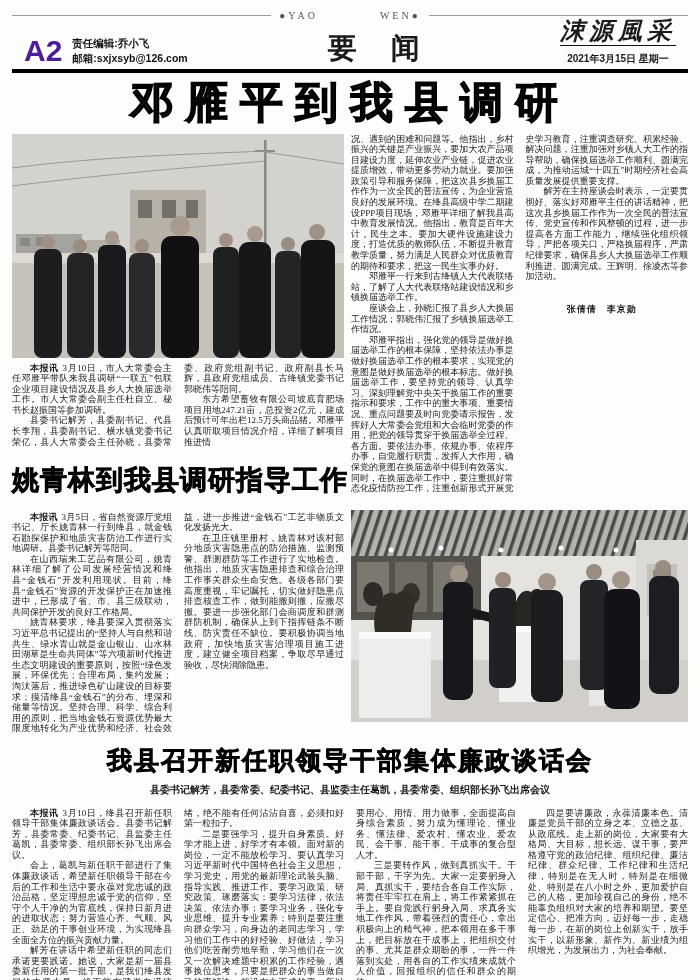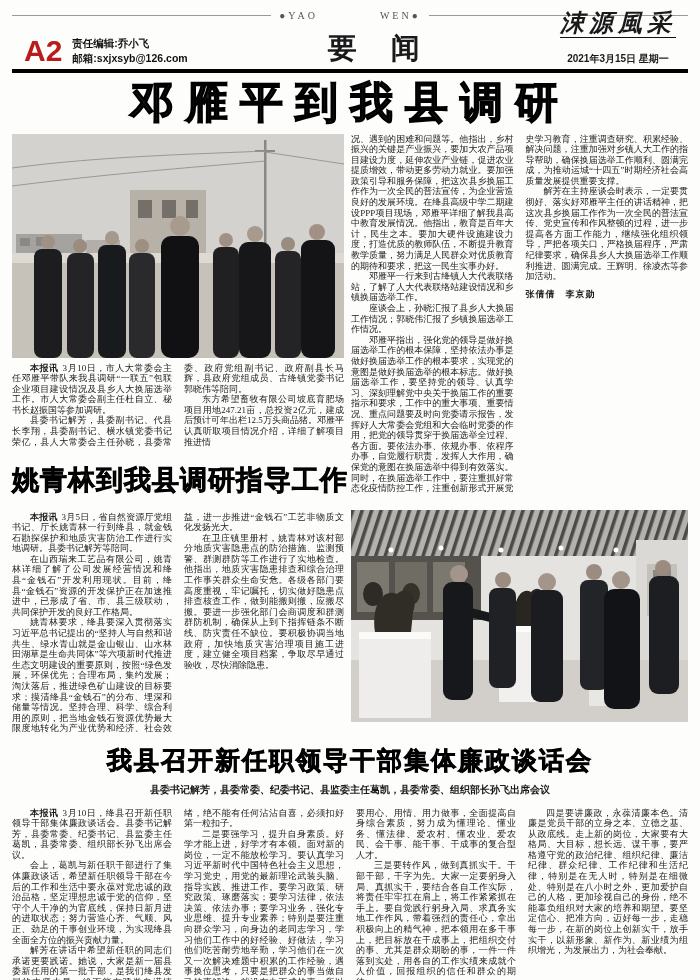--- a/index.html
+++ b/index.html
@@ -9,26 +9,26 @@
     font-family:"Liberation Serif","DejaVu Serif",serif;
     padding:8px 12px; overflow:hidden; position:relative;
   }
   
   .pinyin-rule { display:flex; align-items:center; height:14px; }
   .pinyin-rule .rule-line { flex:1; height:1px; background:#9a9a9a; }
   .pinyin { font-family:"Liberation Serif",serif; font-size:10px; color:#555; letter-spacing:3px; padding:0 8px; }
   .pinyin-gap { width:46px; }
   .header-row { display:flex; justify-content:space-between; align-items:flex-end; padding:0 12px; height:44px; }
   .hdr-left { display:flex; align-items:center; gap:10px; }
-  .page-no { font-family:"Liberation Sans","DejaVu Sans",sans-serif; font-weight:900; font-size:30px; color:#b91c1c; line-height:30px; }
+  .page-no { font-family:"Liberation Sans","DejaVu Sans",sans-serif; font-weight:900; font-size:30px; color:#4c1d95; line-height:30px; }
   .editor-lines { font-family:"Liberation Sans","DejaVu Sans",sans-serif; font-weight:bold; font-size:10.5px; line-height:15px; color:#111; }
   .section-name { display:flex; gap:34px; font-size:29px; font-weight:bold; line-height:32px; letter-spacing:0; margin-bottom:2px; }
   .hdr-right { text-align:center; }
   .masthead { font-family:"DejaVu Serif","Liberation Serif",serif; font-style:italic; font-weight:bold; font-size:24px; letter-spacing:5px; line-height:26px; white-space:nowrap; }
-  .date-line { border-top:1.5px solid #111; margin-top:1px; padding-top:14px; font-family:"Liberation Sans",sans-serif; font-weight:bold; font-size:10px; white-space:nowrap; }
+  .date-line { border-top:1.5px solid #111; margin-top:1px; padding-top:6px; font-family:"Liberation Sans",sans-serif; font-weight:bold; font-size:10px; white-space:nowrap; }
   .thick-rule { height:3.5px; background:#000; margin:3px 0 4px; }
   
   .h1 {
     font-family:"Liberation Sans","DejaVu Sans",sans-serif; font-weight:900; text-align:center;
     font-size:43px; line-height:50px; letter-spacing:12px; -webkit-text-stroke:1.2px #000; margin:2px 0 7px;
   }
   .h2 {
     font-family:"Liberation Sans","DejaVu Sans",sans-serif; font-weight:900; font-size:27px; line-height:32px;
     letter-spacing:1px; -webkit-text-stroke:0.7px #000; margin:7px 0 16px; white-space:nowrap;
   }
@@ -40,21 +40,21 @@
     font-family:"Liberation Sans","DejaVu Sans",sans-serif; font-weight:bold; text-align:center;
     font-size:10px; line-height:20px; margin:5px 0 8px;
   }
   
   .cols { column-gap:12px; column-fill:auto; text-align:justify; font-size:9px; line-height:10.6px; overflow:hidden; }
   .cols2 { column-count:2; }
   .cols4 { column-count:4; }
   p.para { text-indent:2em; }
   p.cont { text-indent:0; }
   .dateline { font-weight:bold; margin-right:4px; font-family:"Liberation Sans",sans-serif; font-size:9px; }
-  .byline-right { text-align:left; font-weight:bold; font-family:"Liberation Sans",sans-serif; padding-right:10px; margin-top:7px; letter-spacing:1px; }
+  .byline-right { text-align:center; font-weight:bold; font-family:"Liberation Sans",sans-serif; padding-right:10px; margin-top:22px; letter-spacing:1px; }
   
   .main-row { display:flex; gap:7px; }
   .left-stack { width:332px; flex:none; }
   .right-stack { width:337px; flex:none; }
   .a1-left-text { height:94px; margin-top:5px; }
   .a1-right-text { height:368px; }
   .a2-text { height:226px; }
   .a3 { margin-top:8px; }
   .a3-text { height:190px; margin-top:2px; }
   .photo { display:block; }

